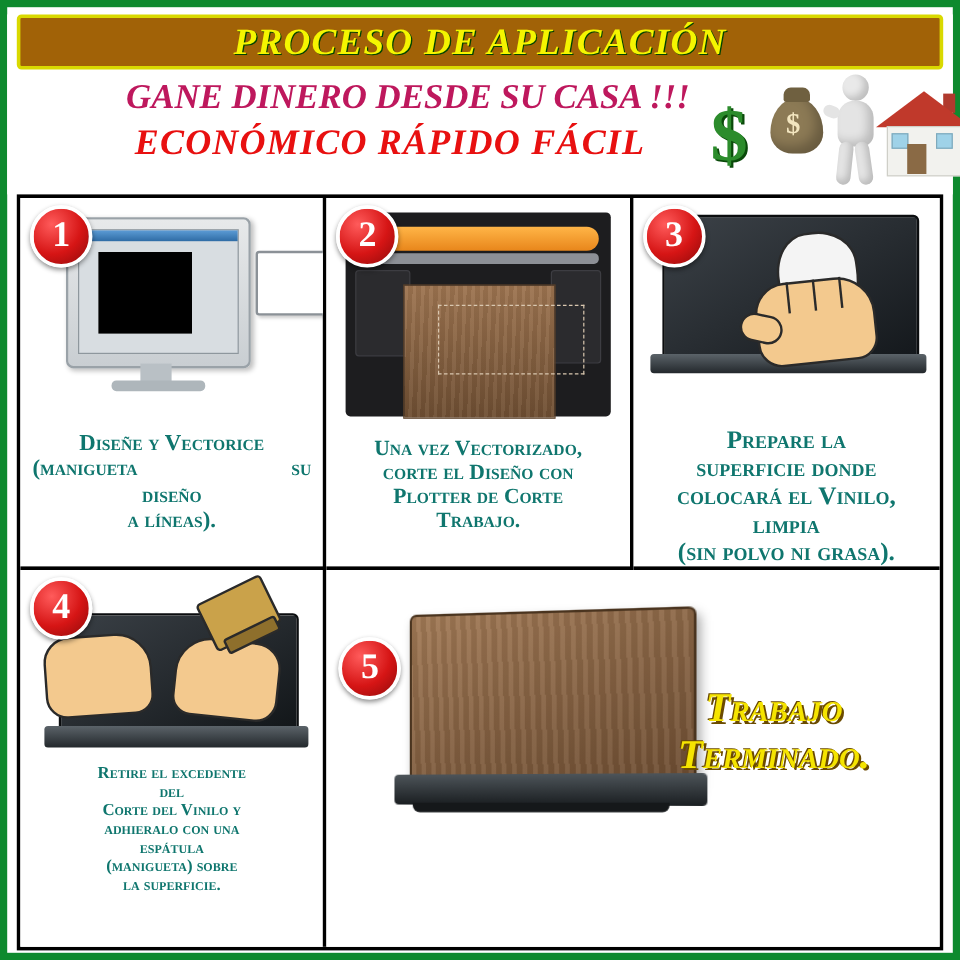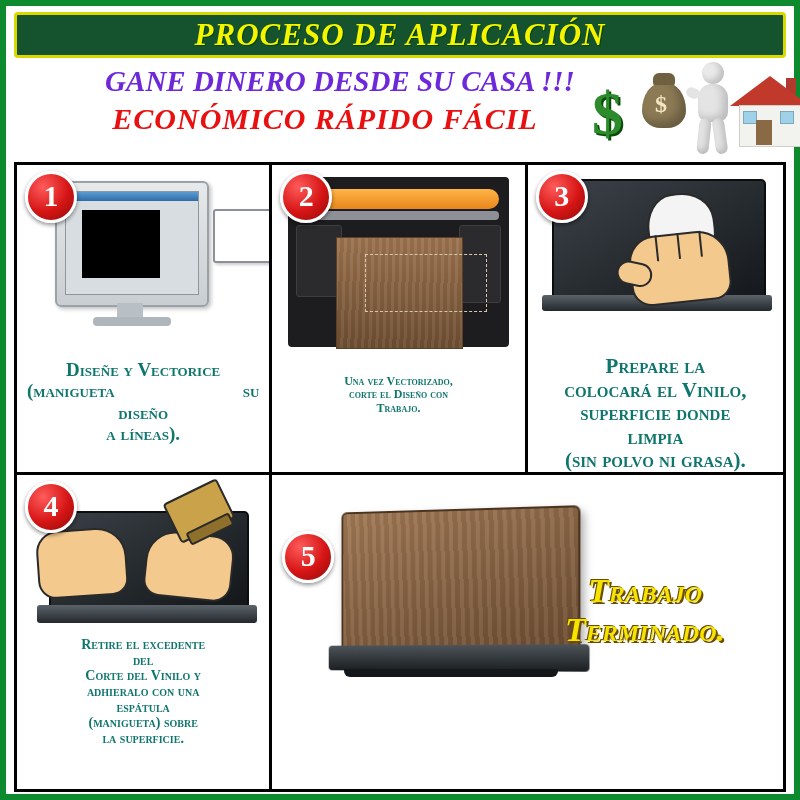--- a/index.html
+++ b/index.html
@@ -26,21 +26,21 @@
   
   .header {
     position: relative;
     height: 150px;
     background: #ffffff;
   }
 
   .title-bar {
     margin: 6px 8px 0 8px;
     height: 40px;
-    background: #14532d;
+    background: #a16207;
     border: 3px solid #d9d900;
     border-radius: 4px;
     display: flex;
     align-items: center;
     justify-content: center;
   }
   .title-bar .title-text {
     font-family: "Liberation Serif", serif;
     font-weight: bold;
     font-style: italic;
@@ -51,21 +51,21 @@
     white-space: nowrap;
   }
 
   .subtitle1 {
     margin-top: 7px;
     text-align: center;
     font-family: "Liberation Serif", serif;
     font-weight: bold;
     font-style: italic;
     font-size: 29px;
-    color: #6d28d9;
+    color: #be185d;
     letter-spacing: 0px;
     white-space: nowrap;
     padding-right: 120px;
   }
   .subtitle2 {
     margin-top: 4px;
     text-align: center;
     font-family: "Liberation Serif", serif;
     font-weight: bold;
     font-style: italic;
@@ -243,21 +243,21 @@
   .caption {
     text-align: center;
     font-family: "Liberation Serif", serif;
     font-variant: small-caps;
     font-weight: bold;
     color: #0f766e;
     line-height: 1.12;
     padding: 0 6px;
   }
   .cap1 { font-size: 19px; margin-top: 6px; }
-  .cap2 { font-size: 12px; margin-top: 22px; }
+  .cap2 { font-size: 18px; margin-top: 10px; }
   .cap3 { font-size: 21px; margin-top: 2px; }
   .cap4 { font-size: 14px; margin-top: 4px; }
   .just { text-align: justify; text-align-last: justify; }
 
   
   .monitor {
     position: absolute; left: 28px; top: 8px; width: 150px; height: 122px;
     background: linear-gradient(#e7e9ea, #c9ced2);
     border: 2px solid #9aa2a8; border-radius: 6px;
     box-shadow: 2px 2px 4px rgba(0,0,0,.25);
@@ -503,20 +503,21 @@
           <div class="panelL"></div>
           <div class="panelR"></div>
           <div class="wood">
             <div class="cutline"></div>
           </div>
         </div>
       </div>
       <div class="caption cap2">
         <div>Una vez Vectorizado,</div>
         <div>corte el Diseño con</div>
+        <div>Plotter de Corte</div>
         <div>Trabajo.</div>
       </div>
     </div>
 
     <div class="cell nobr">
       <div class="badge">3</div>
       <div class="art">
         <div class="laptop">
           <div class="lid"></div>
           <div class="base"></div>
@@ -524,22 +525,22 @@
           <div class="hand">
             <div class="thumb"></div>
             <div class="f" style="left:26px"></div>
             <div class="f" style="left:48px"></div>
             <div class="f" style="left:70px"></div>
           </div>
         </div>
       </div>
       <div class="caption cap3">
         <div>Prepare la</div>
+        <div>superficie donde</div>
         <div>colocará el Vinilo,</div>
-        <div>superficie donde</div>
         <div>limpia</div>
         <div>(sin polvo ni grasa).</div>
       </div>
     </div>
 
     <div class="cell nobb">
       <div class="badge">4</div>
       <div class="art" style="height:150px">
         <div class="laptop4">
           <div class="lid"></div>

